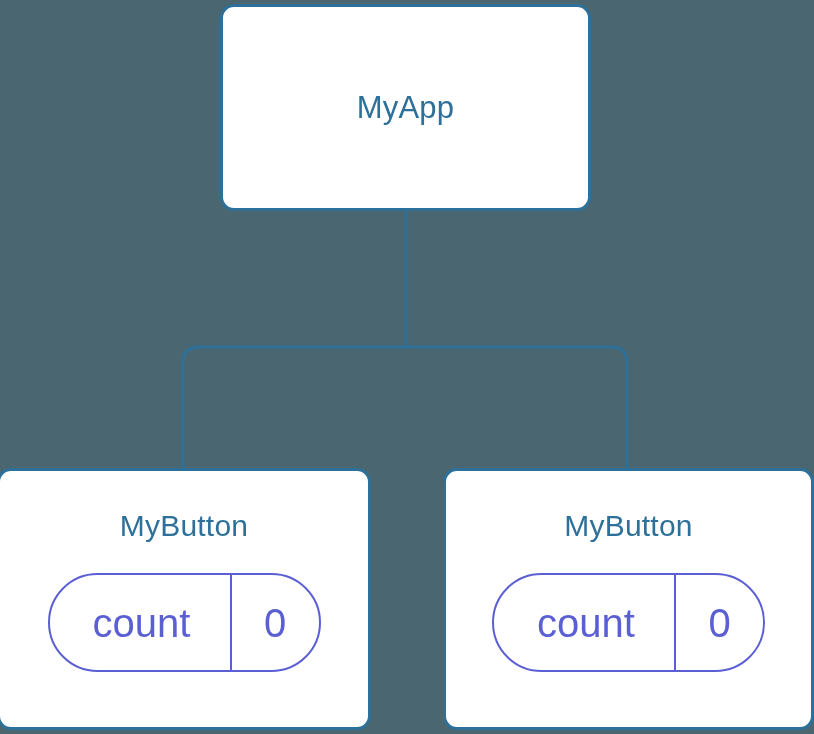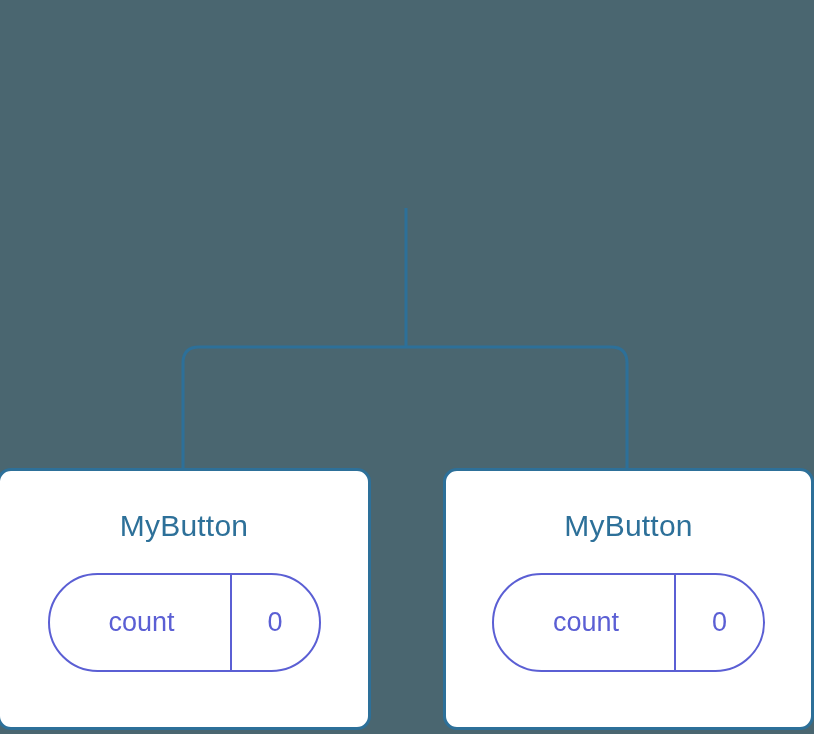--- a/index.html
+++ b/index.html
@@ -97,21 +97,21 @@
     background: transparent;
     overflow: hidden;
   }
 
   .pill-key,
   .pill-val {
     display: flex;
     align-items: center;
     justify-content: center;
     color: #5b5fd4;
-    font-size: 27px;
+    font-size: 40px;
     line-height: 1;
     white-space: nowrap;
   }
 
   .pill-key {
     width: 176px;
     padding-left: 4px;
   }
 
   .pill-divider {
@@ -130,20 +130,23 @@
 <div id="stage">
 
   <svg id="edges" viewBox="0 0 814 734" aria-hidden="true">
 
     <path d="M 406 208 L 406 347" fill="none" stroke="#2d7099" stroke-width="3" stroke-linecap="butt"></path>
 
     <path d="M 406 347 L 199 347 Q 183 347 183 363 L 183 471" fill="none" stroke="#2d7099" stroke-width="3" stroke-linecap="butt"></path>
     <path d="M 406 347 L 611 347 Q 627 347 627 363 L 627 471" fill="none" stroke="#2d7099" stroke-width="3" stroke-linecap="butt"></path>
   </svg>
 
+  <div class="node node-root">
+    <div class="node-title">MyApp</div>
+  </div>
 
   <div class="node node-child-left">
     <div class="node-title">MyButton</div>
     <div class="pill">
       <div class="pill-key">count</div>
       <div class="pill-divider"></div>
       <div class="pill-val">0</div>
     </div>
   </div>
 

